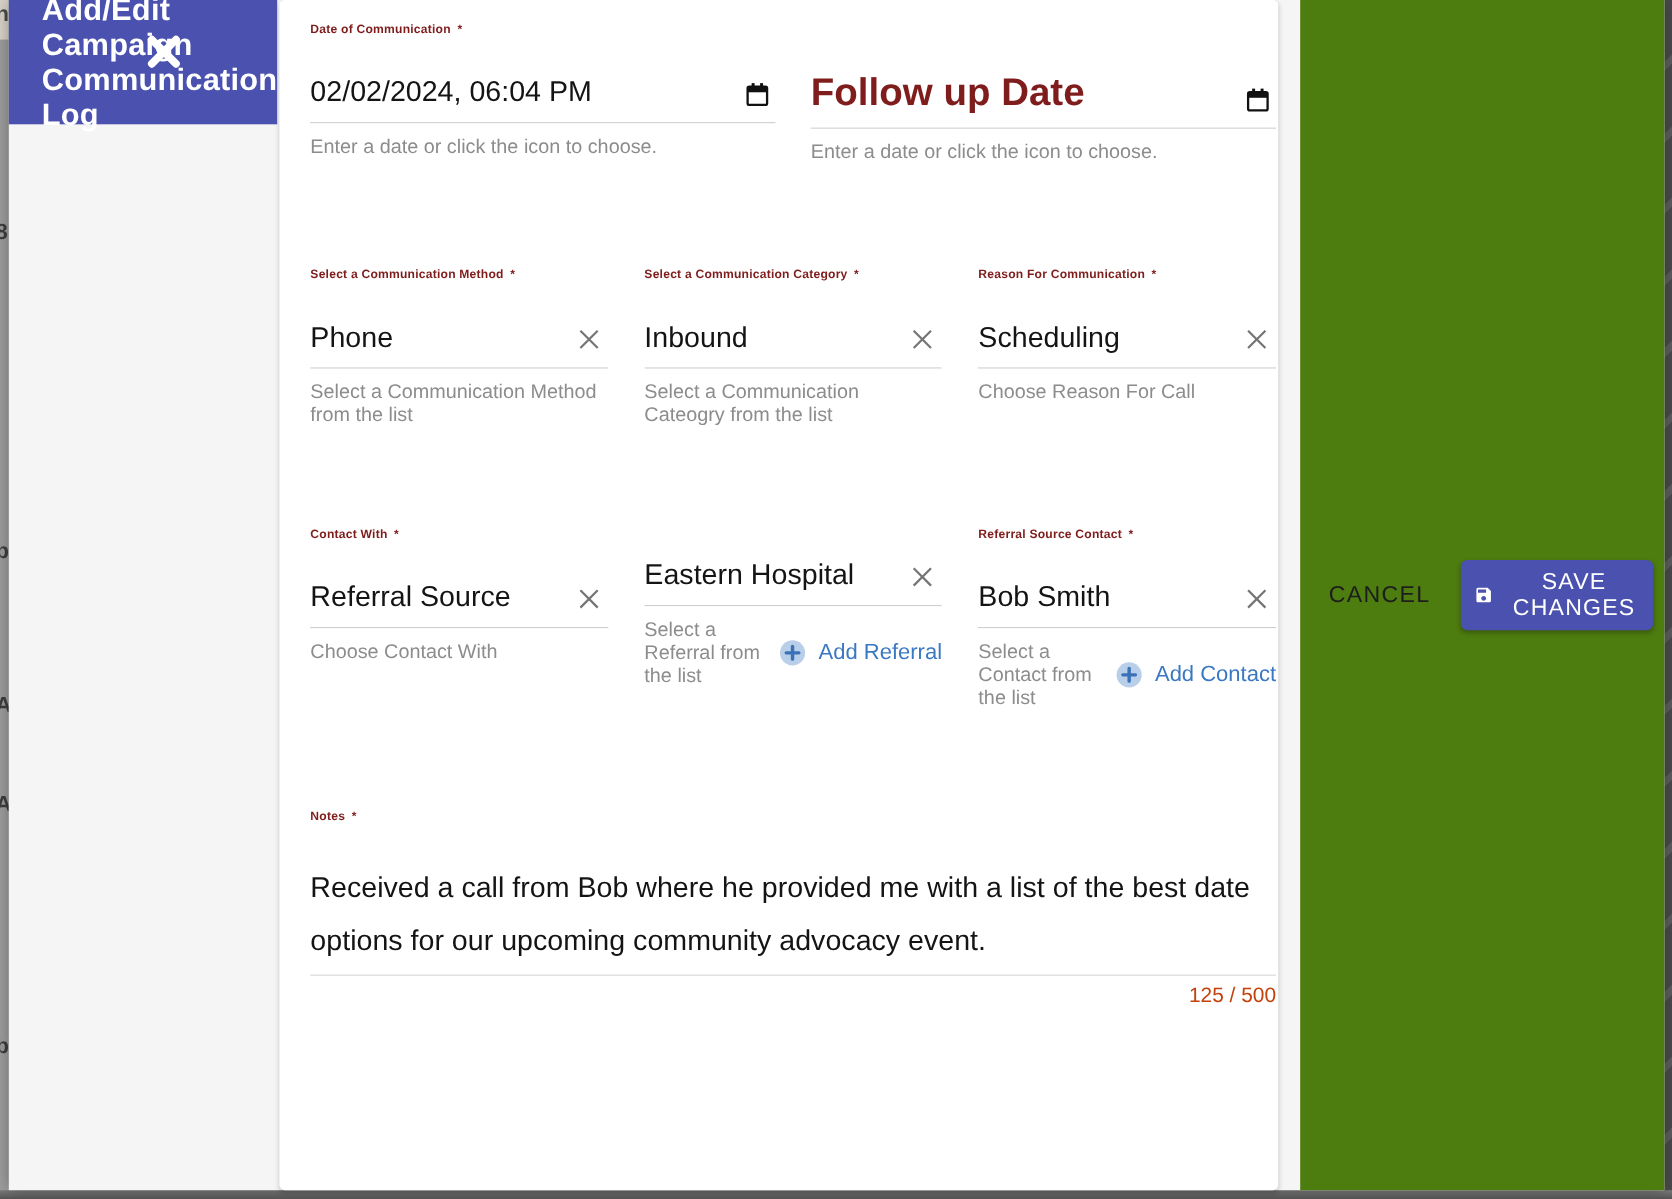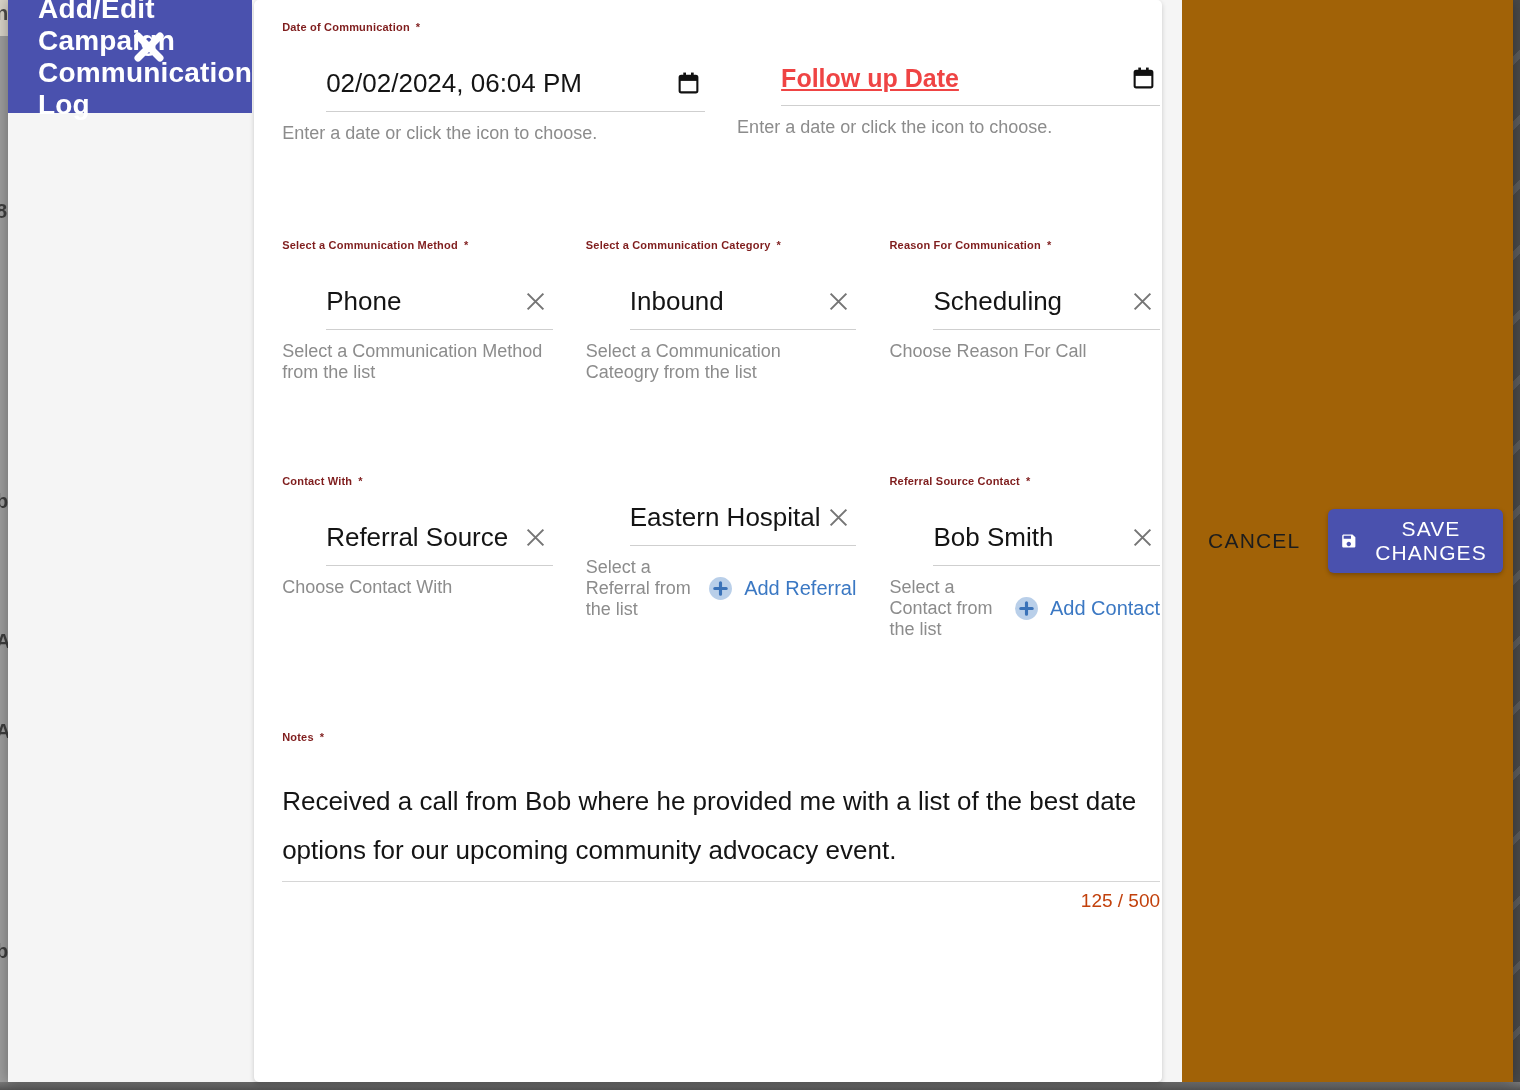--- a/index.html
+++ b/index.html
@@ -62,43 +62,43 @@
     margin:0 2px;
     background:#fff;
     border-radius:5px;
     box-shadow:0 2px 5px rgba(0,0,0,.18);
     padding:21px 2px 0 28px;
     overflow:hidden;
   }
   .footer-gap { flex:0 0 18px; }
   .dialog-footer {
     flex:0 0 92px;
-    background:#a16207;
+    background:#4d7c0f;
     display:flex; align-items:center; 
     padding-right:10px;
   }
 
   
   .row-2 { display:grid; grid-template-columns:1fr 1fr; column-gap:32px; }
   .row-3 { display:grid; grid-template-columns:1fr 1fr 1fr; column-gap:33px; margin-top:95px; }
 
   .field-label {
     font-size:11px; font-weight:bold; color:#7f1d1d; letter-spacing:.2px;
     height:20px; white-space:nowrap;
   }
   .req { margin-left:6px; }
 
   .value-row {
     margin-top:27px;
-    display:flex; align-items:center; justify-content:space-between;
+    display:flex; align-items:flex-end; justify-content:space-between;
     border-bottom:1px solid #cfcfcf;
-    padding-bottom:12px; min-height:31px;margin-left:44px;
+    padding-bottom:12px; min-height:31px;
   }
   .field-value { font-size:26px; color:#141414; white-space:nowrap; cursor:text; }
-  .field-value.placeholder { color:#ef4444; font-weight:bold; font-size:25px;text-decoration:underline; }
+  .field-value.placeholder { color:#7f1d1d; font-weight:bold; font-size:35px; }
 
   .icon-btn {
     background:transparent; border:none; cursor:pointer; padding:0;
     display:flex; align-items:center; justify-content:center;
     margin-right:4px;
   }
 
   .field-hint {
     margin-top:11px; font-size:18px; color:#8c8c8c;
     display:flex; align-items:center; justify-content:space-between;

